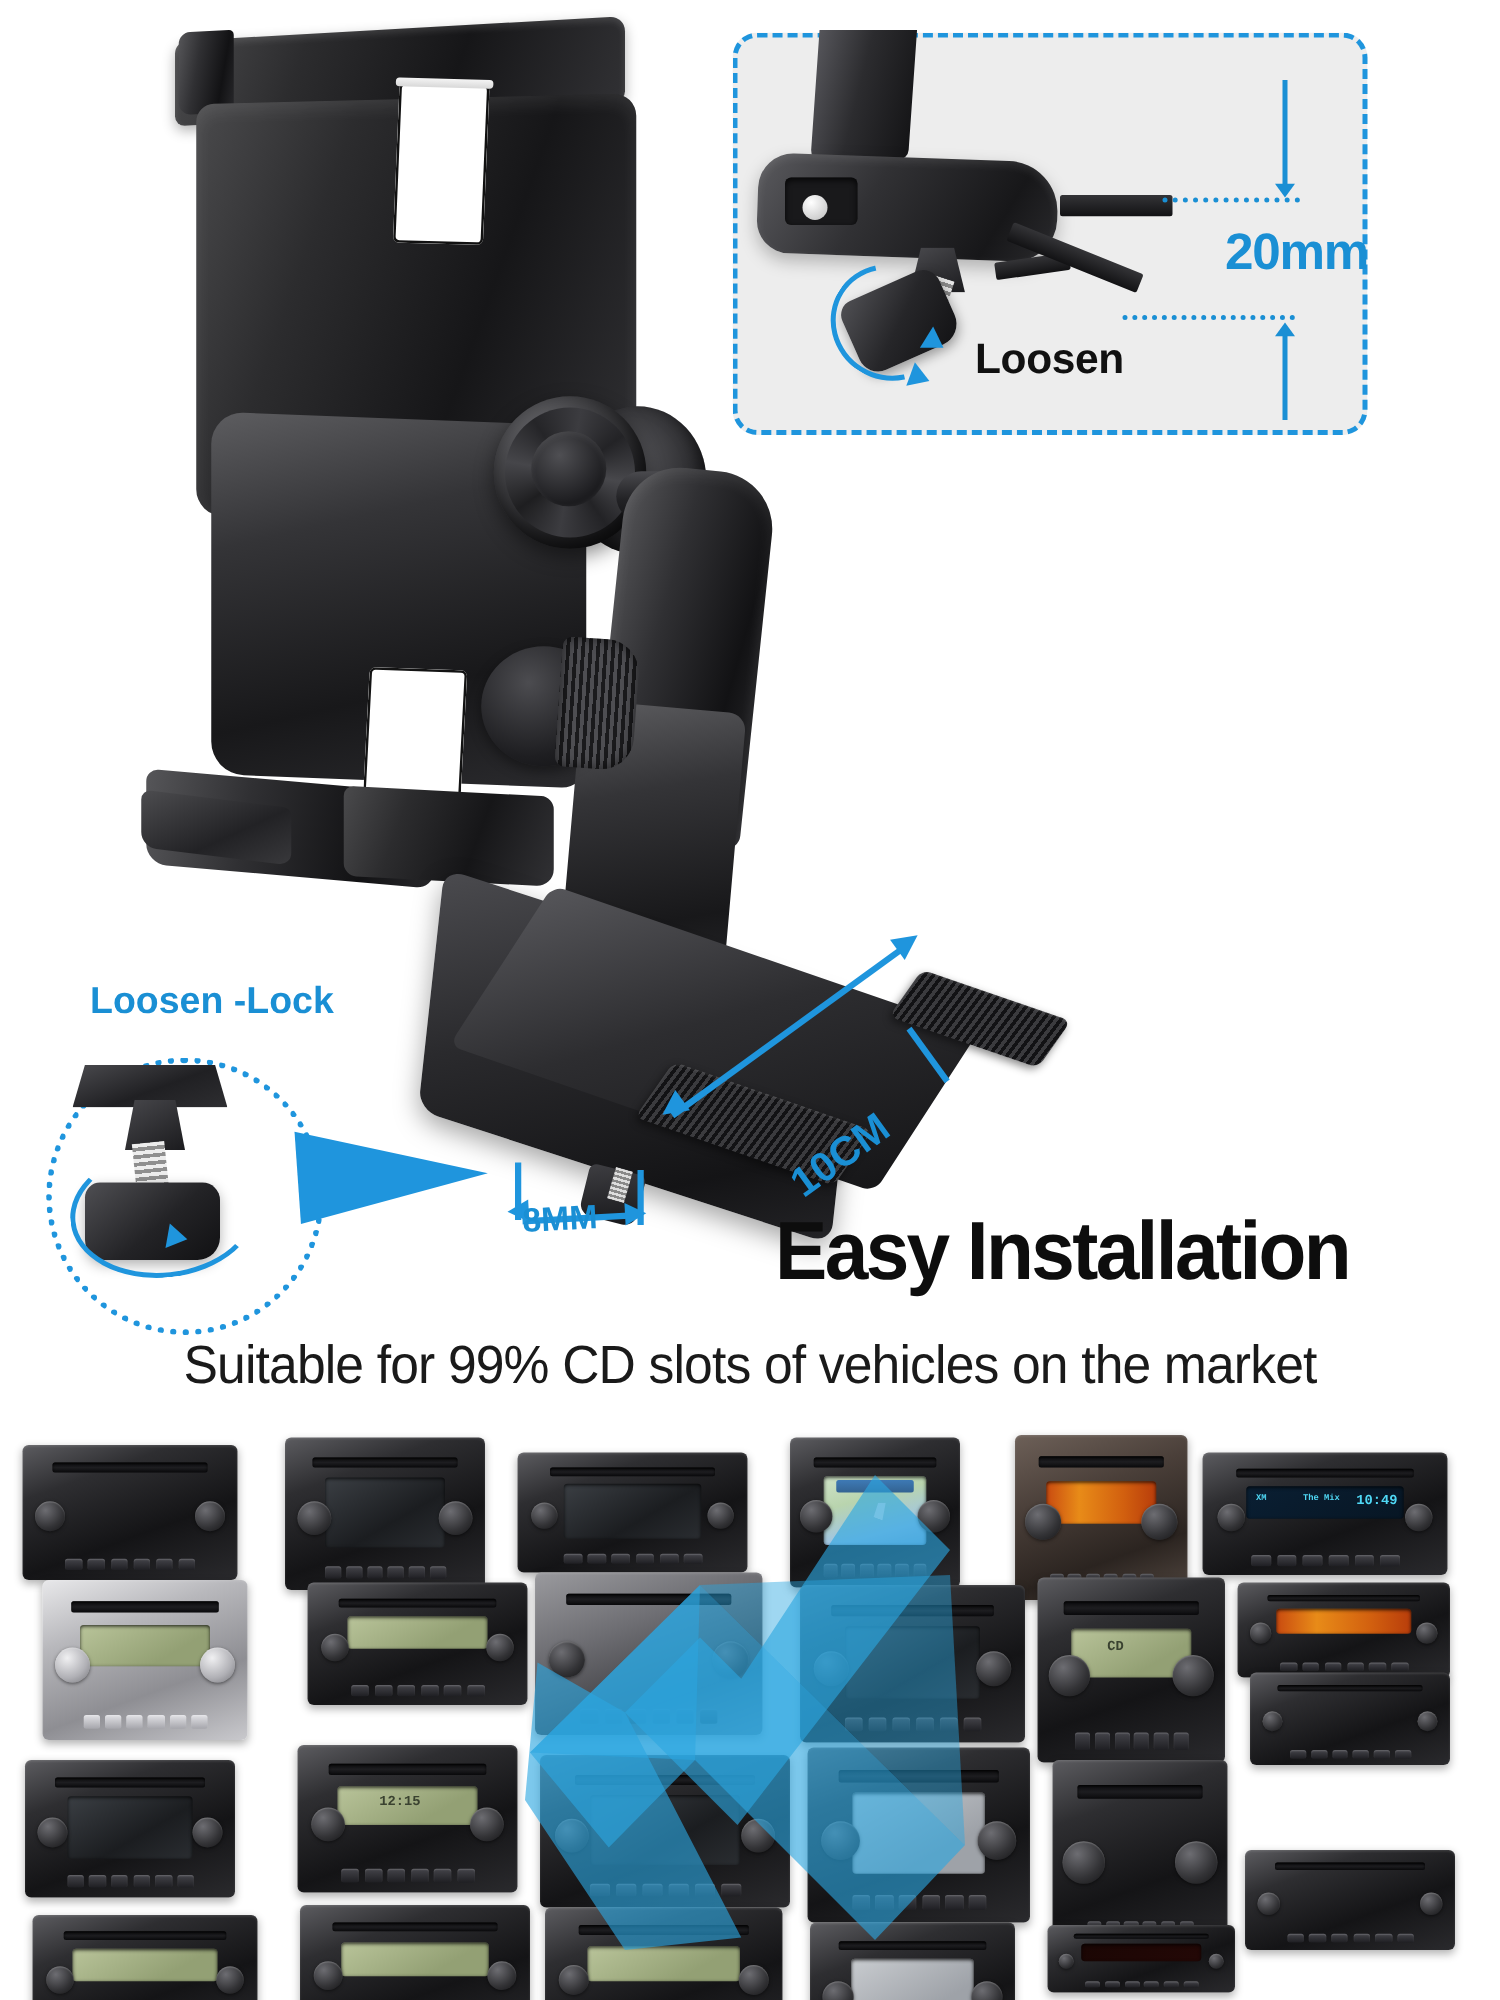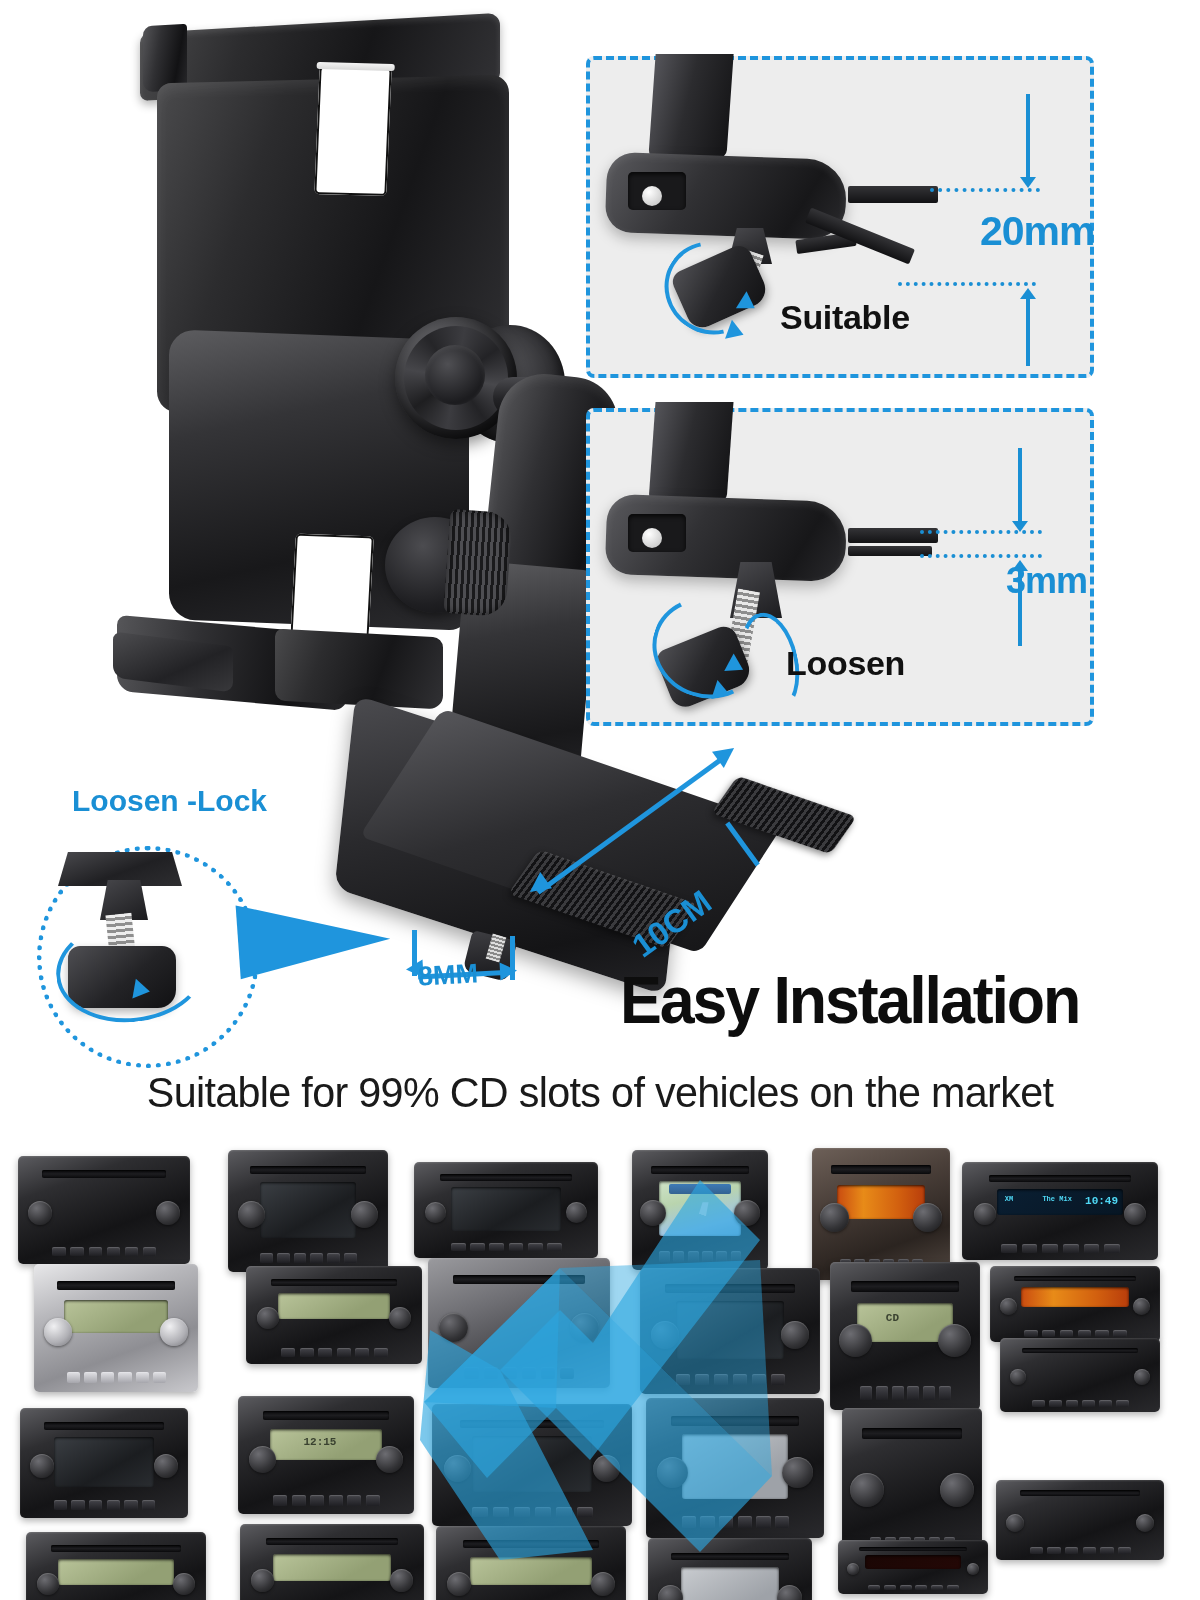--- a/index.html
+++ b/index.html
@@ -162,22 +162,21 @@
     position:absolute; left:394px; top:930px; width:14px; height:26px;
     background:repeating-linear-gradient(#ddd 0 2px,#888 2px 4px);
     transform:rotate(16deg);
   }
 
   
   .inst-panel {
     position:absolute;
     background:#ededed;
     border:4px dashed #1f95dd;
-    border-radius:8px;
-    margin-top:30px;
+    border-radius:20px;
   }
   #panel-tighten { left:586px; top:26px; width:508px; height:322px; }
   #panel-loosen  { left:586px; top:378px; width:508px; height:318px; }
 
   .panel-label {
     position:absolute; font-weight:bold; color:#111; white-space:nowrap;
     font-size:34px; letter-spacing:-.3px;
   }
   #lbl-tighten { left:190px; top:238px; }
   #lbl-loosen  { left:196px; top:232px; }
@@ -443,47 +442,23 @@
     <div class="swirl" style="left:74px; top:182px; width:96px; height:92px; transform:rotate(32deg);"></div>
     <div class="swirl-head" style="left:148px; top:236px; transform:rotate(122deg);"></div>
     <div class="swirl-head" style="left:136px; top:264px; transform:rotate(110deg);"></div>
 
     <div class="dotted-line" style="left:340px; top:128px; width:110px;"></div>
     <div class="dotted-line" style="left:308px; top:222px; width:138px;"></div>
     <div class="vert-arrow down" style="left:436px; top:34px; height:84px;"></div>
     <div class="vert-arrow up" style="left:436px; top:238px; height:68px;"></div>
 
     <div class="dim-text" id="dim-20mm">20mm</div>
-    <div class="panel-label" id="lbl-tighten">Suitable</div>
+    <div class="panel-label" id="lbl-tighten">Loosen</div>
   </div>
 
-  <div class="inst-panel" id="panel-loosen">
-    <div class="mini-arm" style="top:-10px; height:100px;"></div>
-    <div class="mini-head" style="top:86px;"></div>
-    <div class="mini-slotwin" style="top:102px;"></div>
-    <div class="mini-dot" style="top:116px;"></div>
-    <div class="mini-blade blade-h" style="top:116px; height:15px;"></div>
-    <div class="mini-blade" style="left:258px; top:134px; width:84px; height:10px;"></div>
-    <div class="mini-cone" style="left:140px; top:150px; width:52px; height:56px;"></div>
-    <div class="mini-spring" style="left:142px; top:178px; height:70px; width:22px; transform:rotate(10deg);"></div>
-    <div class="mini-knob" style="left:72px; top:224px; transform:rotate(-22deg);"></div>
-
-    <div class="swirl" style="left:62px; top:186px; width:110px; height:100px; transform:rotate(18deg);"></div>
-    <div class="swirl" style="left:152px; top:200px; width:56px; height:100px; transform:rotate(-12deg); border-left-color:transparent; border-bottom-color:transparent; border-right-color:#1f95dd; border-top-color:#1f95dd;"></div>
-    <div class="swirl-head" style="left:136px; top:246px; transform:rotate(118deg);"></div>
-    <div class="swirl-head" style="left:122px; top:272px; transform:rotate(108deg);"></div>
-
-    <div class="dotted-line" style="left:330px; top:118px; width:122px;"></div>
-    <div class="dotted-line" style="left:330px; top:142px; width:122px;"></div>
-    <div class="vert-arrow down" style="left:428px; top:36px; height:74px;"></div>
-    <div class="vert-arrow up" style="left:428px; top:158px; height:76px;"></div>
-
-    <div class="dim-text" id="dim-3mm">3mm</div>
-    <div class="panel-label" id="lbl-loosen">Loosen</div>
-  </div>
 
   <div id="twist-lock-label">Loosen -Lock</div>
   <div id="twist-circle"></div>
   <div class="tl-cap"></div>
   <div class="tl-cone"></div>
   <div class="tl-spring"></div>
   <div class="tl-base"></div>
   <div class="swirl" style="left:56px; top:918px; width:150px; height:104px; transform:rotate(-6deg);"></div>
   <div class="swirl-head" style="left:132px; top:982px; transform:rotate(100deg);"></div>
   <div id="pointer-triangle"></div>

